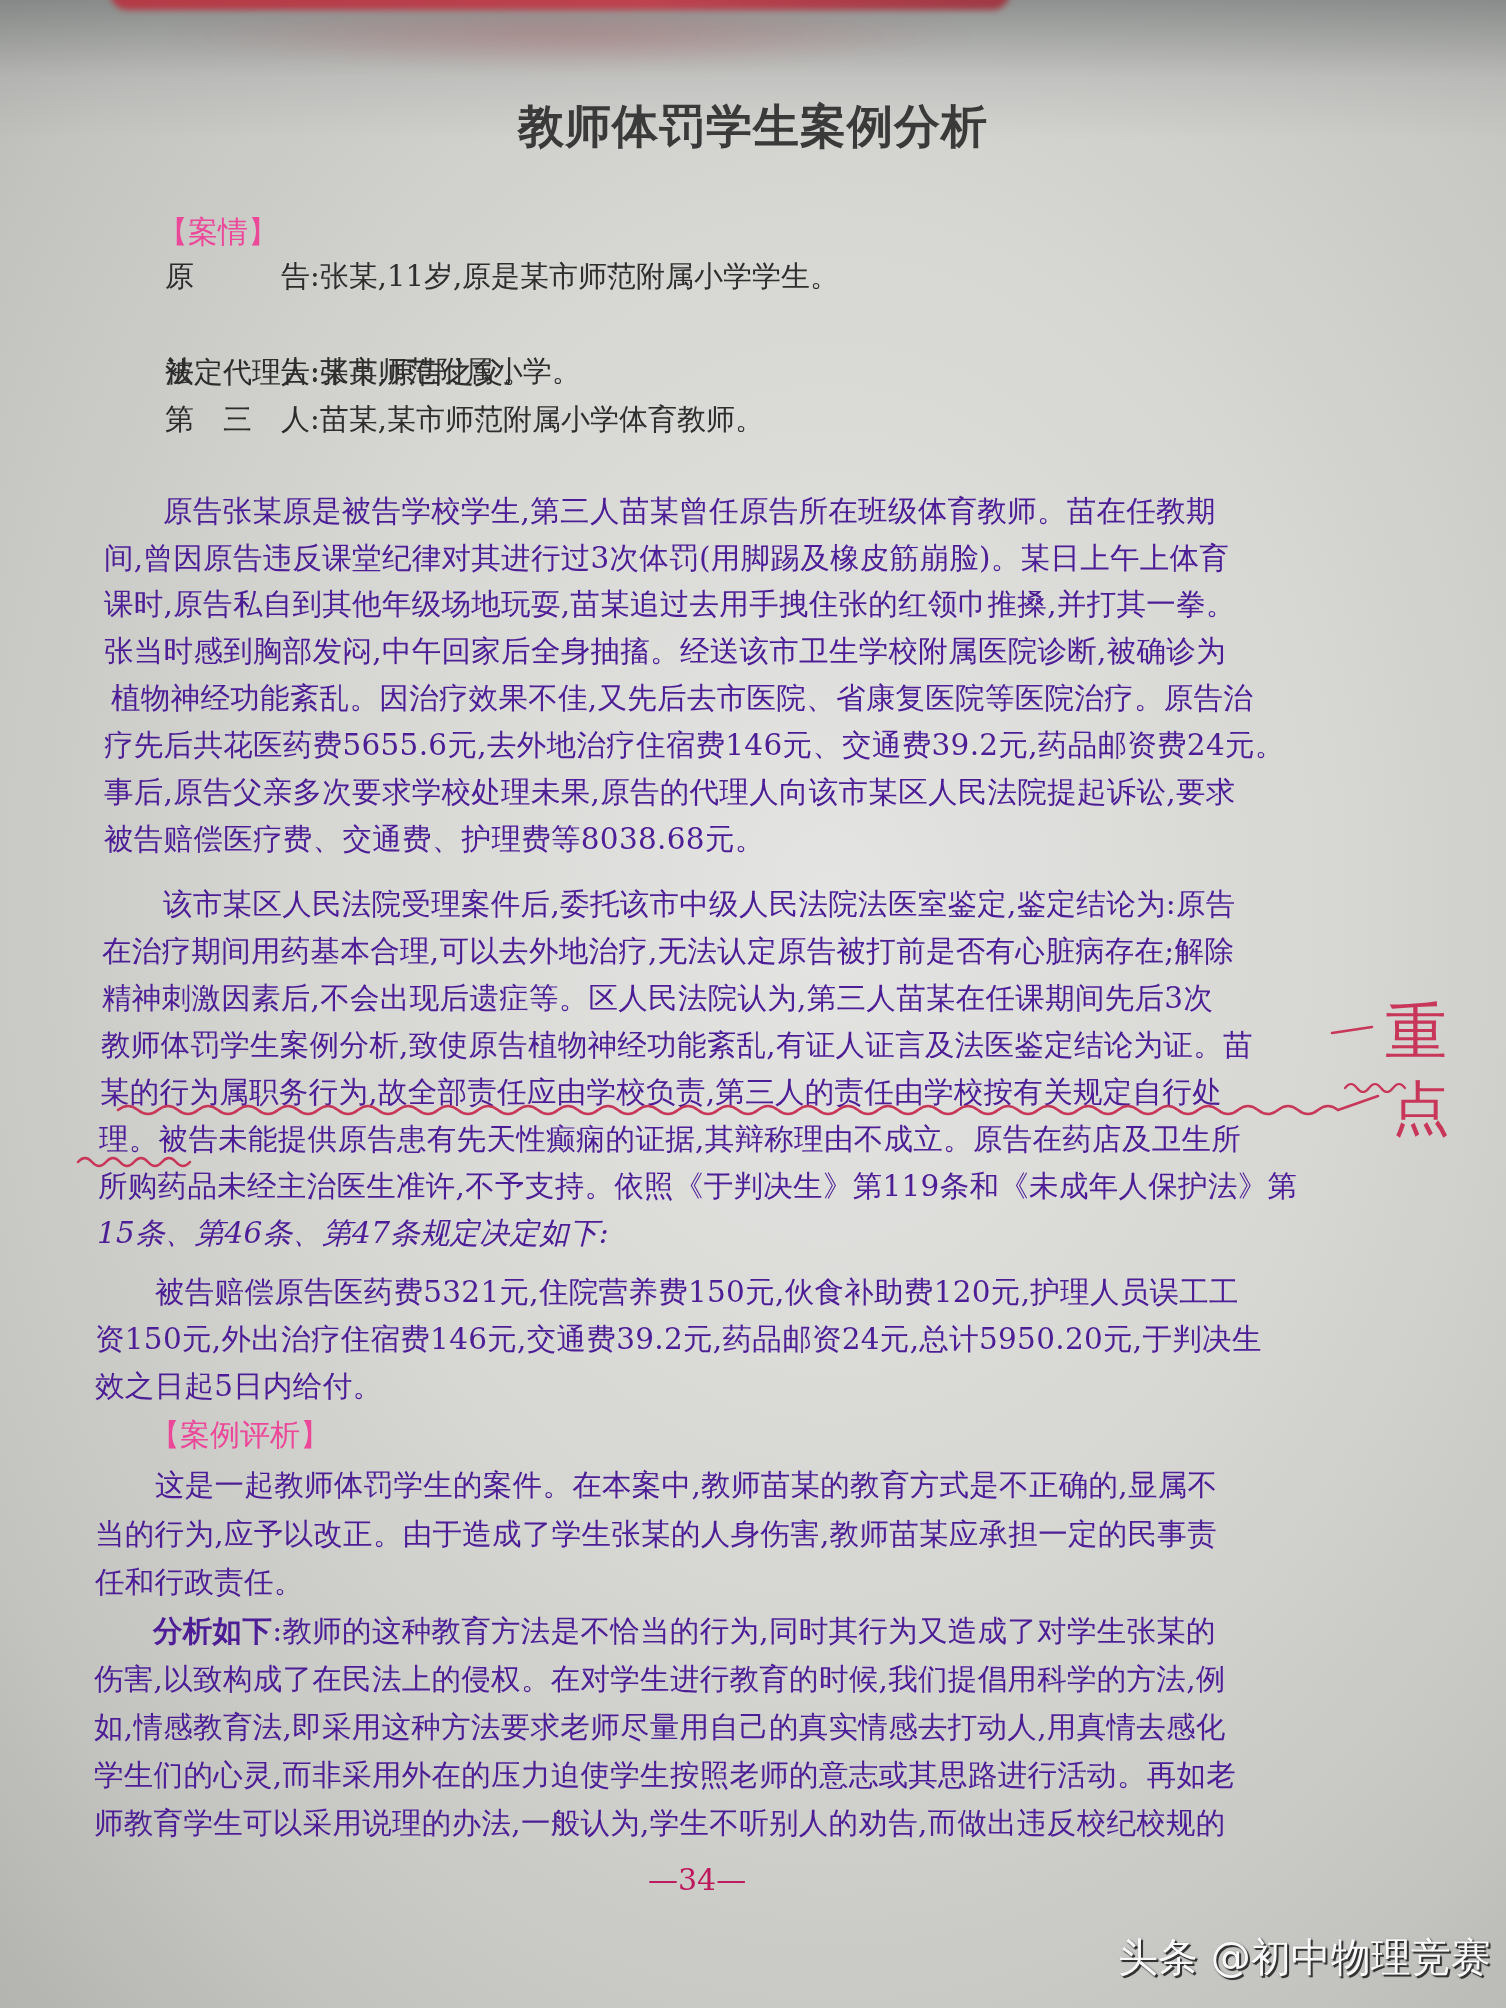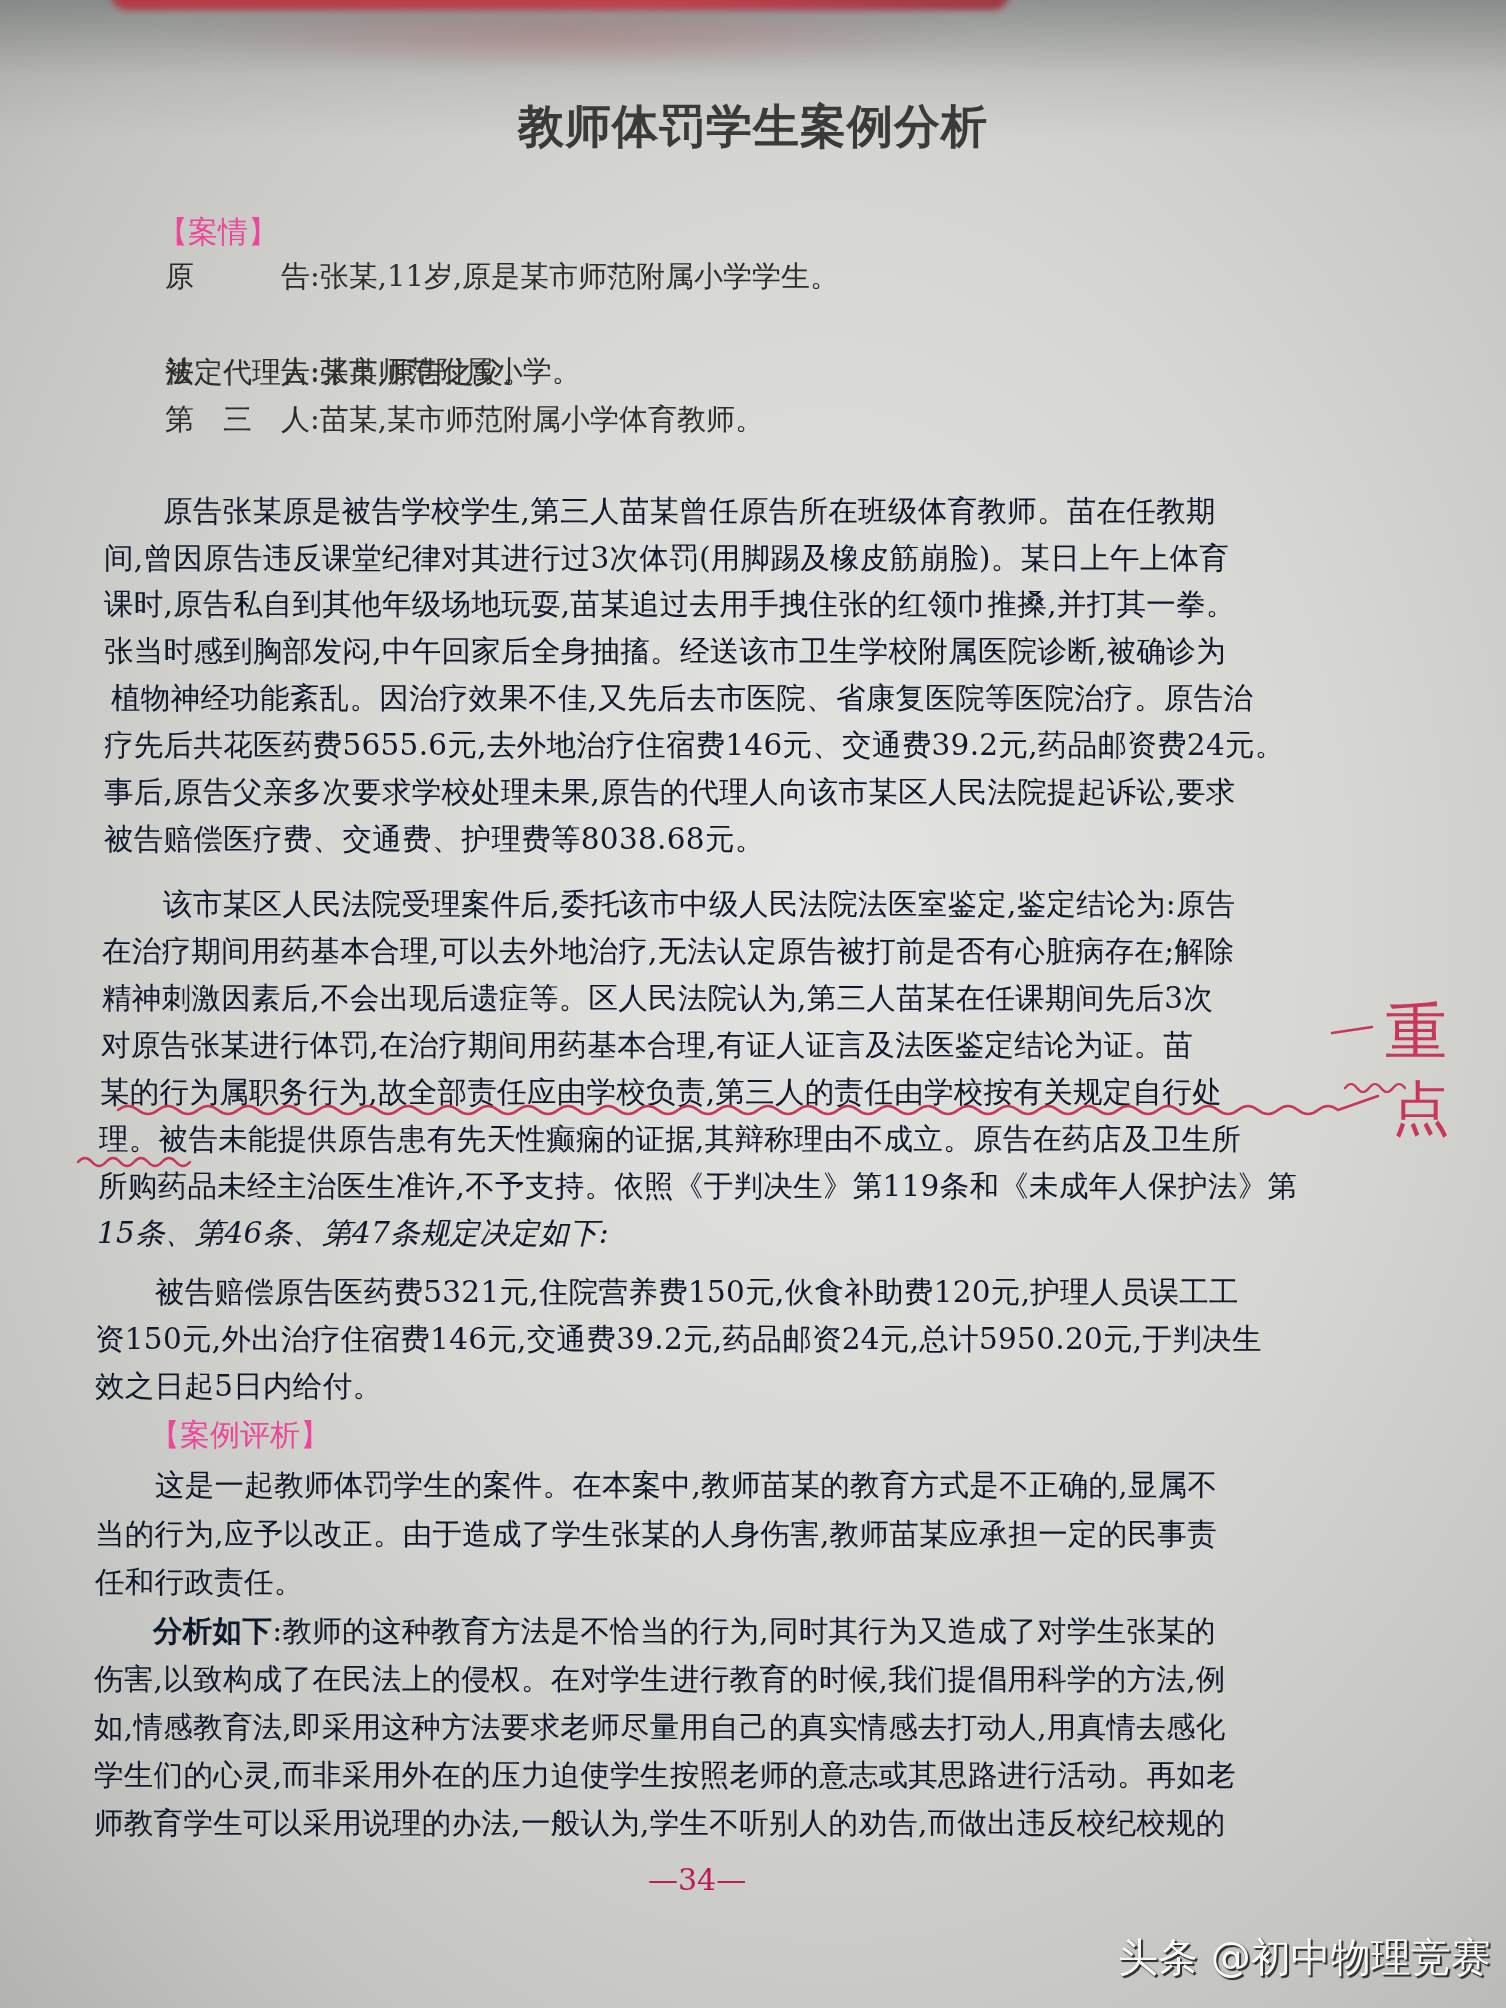--- a/index.html
+++ b/index.html
@@ -25,21 +25,21 @@
   }
   .abs { position:absolute; white-space:nowrap; }
   .title {
     left:0; width:1506px; top:96px; text-align:center;
     font-family: "DejaVu Sans", "Liberation Sans", sans-serif;
     font-weight:bold; font-size:46px; letter-spacing:1px; color:#3a3a3a;
   }
   .heading { font-family:Liberation Sans, sans-serif; font-size:30px; color:#ec4899; }
   .party { font-size:29px; color:#2e2e2e; left:165px; }
   .party .lbl { display:inline-block; font-family:"DejaVu Sans","Liberation Sans",sans-serif; color:#2c2c2c; }
-  .body-line { font-size:29.5px; color:#0f172a; letter-spacing:0.3px; }
+  .body-line { font-size:29.5px; color:#4c1d95; letter-spacing:0.3px; }
   .sans { font-family:"DejaVu Sans","Liberation Sans",sans-serif; }
   .hand { position:absolute; color:#c8375a; font-family:"DejaVu Serif", serif; }
   .pagenum { font-size:30px; color:#be185d; }
   .watermark {
     font-family:"DejaVu Sans","Liberation Sans",sans-serif; font-size:40px; color:#fafafa;
     text-shadow: 2px 2px 0 #333, 1px 1px 2px #222;
   }
   svg.wavy { position:absolute; overflow:visible; }
 </style>
 </head>
@@ -74,21 +74,21 @@
   <div class="abs body-line" style="left:104px; top:679px;margin-left:7px;">植物神经功能紊乱。因治疗效果不佳,又先后去市医院、省康复医院等医院治疗。原告治</div>
   <div class="abs body-line" style="left:104px; top:726px;">疗先后共花医药费5655.6元,去外地治疗住宿费146元、交通费39.2元,药品邮资费24元。</div>
   <div class="abs body-line" style="left:104px; top:773px;">事后,原告父亲多次要求学校处理未果,原告的代理人向该市某区人民法院提起诉讼,要求</div>
   <div class="abs body-line" style="left:104px; top:820px;">被告赔偿医疗费、交通费、护理费等8038.68元。</div>
 </div>
 
 <div>
   <div class="abs body-line" style="left:163px; top:885px;">该市某区人民法院受理案件后,委托该市中级人民法院法医室鉴定,鉴定结论为:原告</div>
   <div class="abs body-line" style="left:102px; top:932px;">在治疗期间用药基本合理,可以去外地治疗,无法认定原告被打前是否有心脏病存在;解除</div>
   <div class="abs body-line" style="left:102px; top:979px;">精神刺激因素后,不会出现后遗症等。区人民法院认为,第三人苗某在任课期间先后3次</div>
-  <div class="abs body-line" style="left:101px; top:1026px;">对原告张某进行体罚,在治疗期间用药基本合理,有证人证言及法医鉴定结论为证。苗</div>
+  <div class="abs body-line" style="left:101px; top:1026px;">教师体罚学生案例分析,致使原告植物神经功能紊乱,有证人证言及法医鉴定结论为证。苗</div>
   <div class="abs body-line" style="left:100px; top:1073px;">某的行为属职务行为,故全部责任应由学校负责,第三人的责任由学校按有关规定自行处</div>
   <div class="abs body-line" style="left:99px; top:1120px;">理。被告未能提供原告患有先天性癫痫的证据,其辩称理由不成立。原告在药店及卫生所</div>
   <div class="abs body-line" style="left:98px; top:1167px;">所购药品未经主治医生准许,不予支持。依照《于判决生》第119条和《未成年人保护法》第</div>
   <div class="abs body-line" style="left:97px; top:1214px;font-style:italic;">15条、第46条、第47条规定决定如下:</div>
 </div>
 
 <div>
   <div class="abs body-line" style="left:155px; top:1273px;">被告赔偿原告医药费5321元,住院营养费150元,伙食补助费120元,护理人员误工工</div>
   <div class="abs body-line" style="left:95px; top:1320px;">资150元,外出治疗住宿费146元,交通费39.2元,药品邮资24元,总计5950.20元,于判决生</div>
   <div class="abs body-line" style="left:95px; top:1367px;">效之日起5日内给付。</div>

